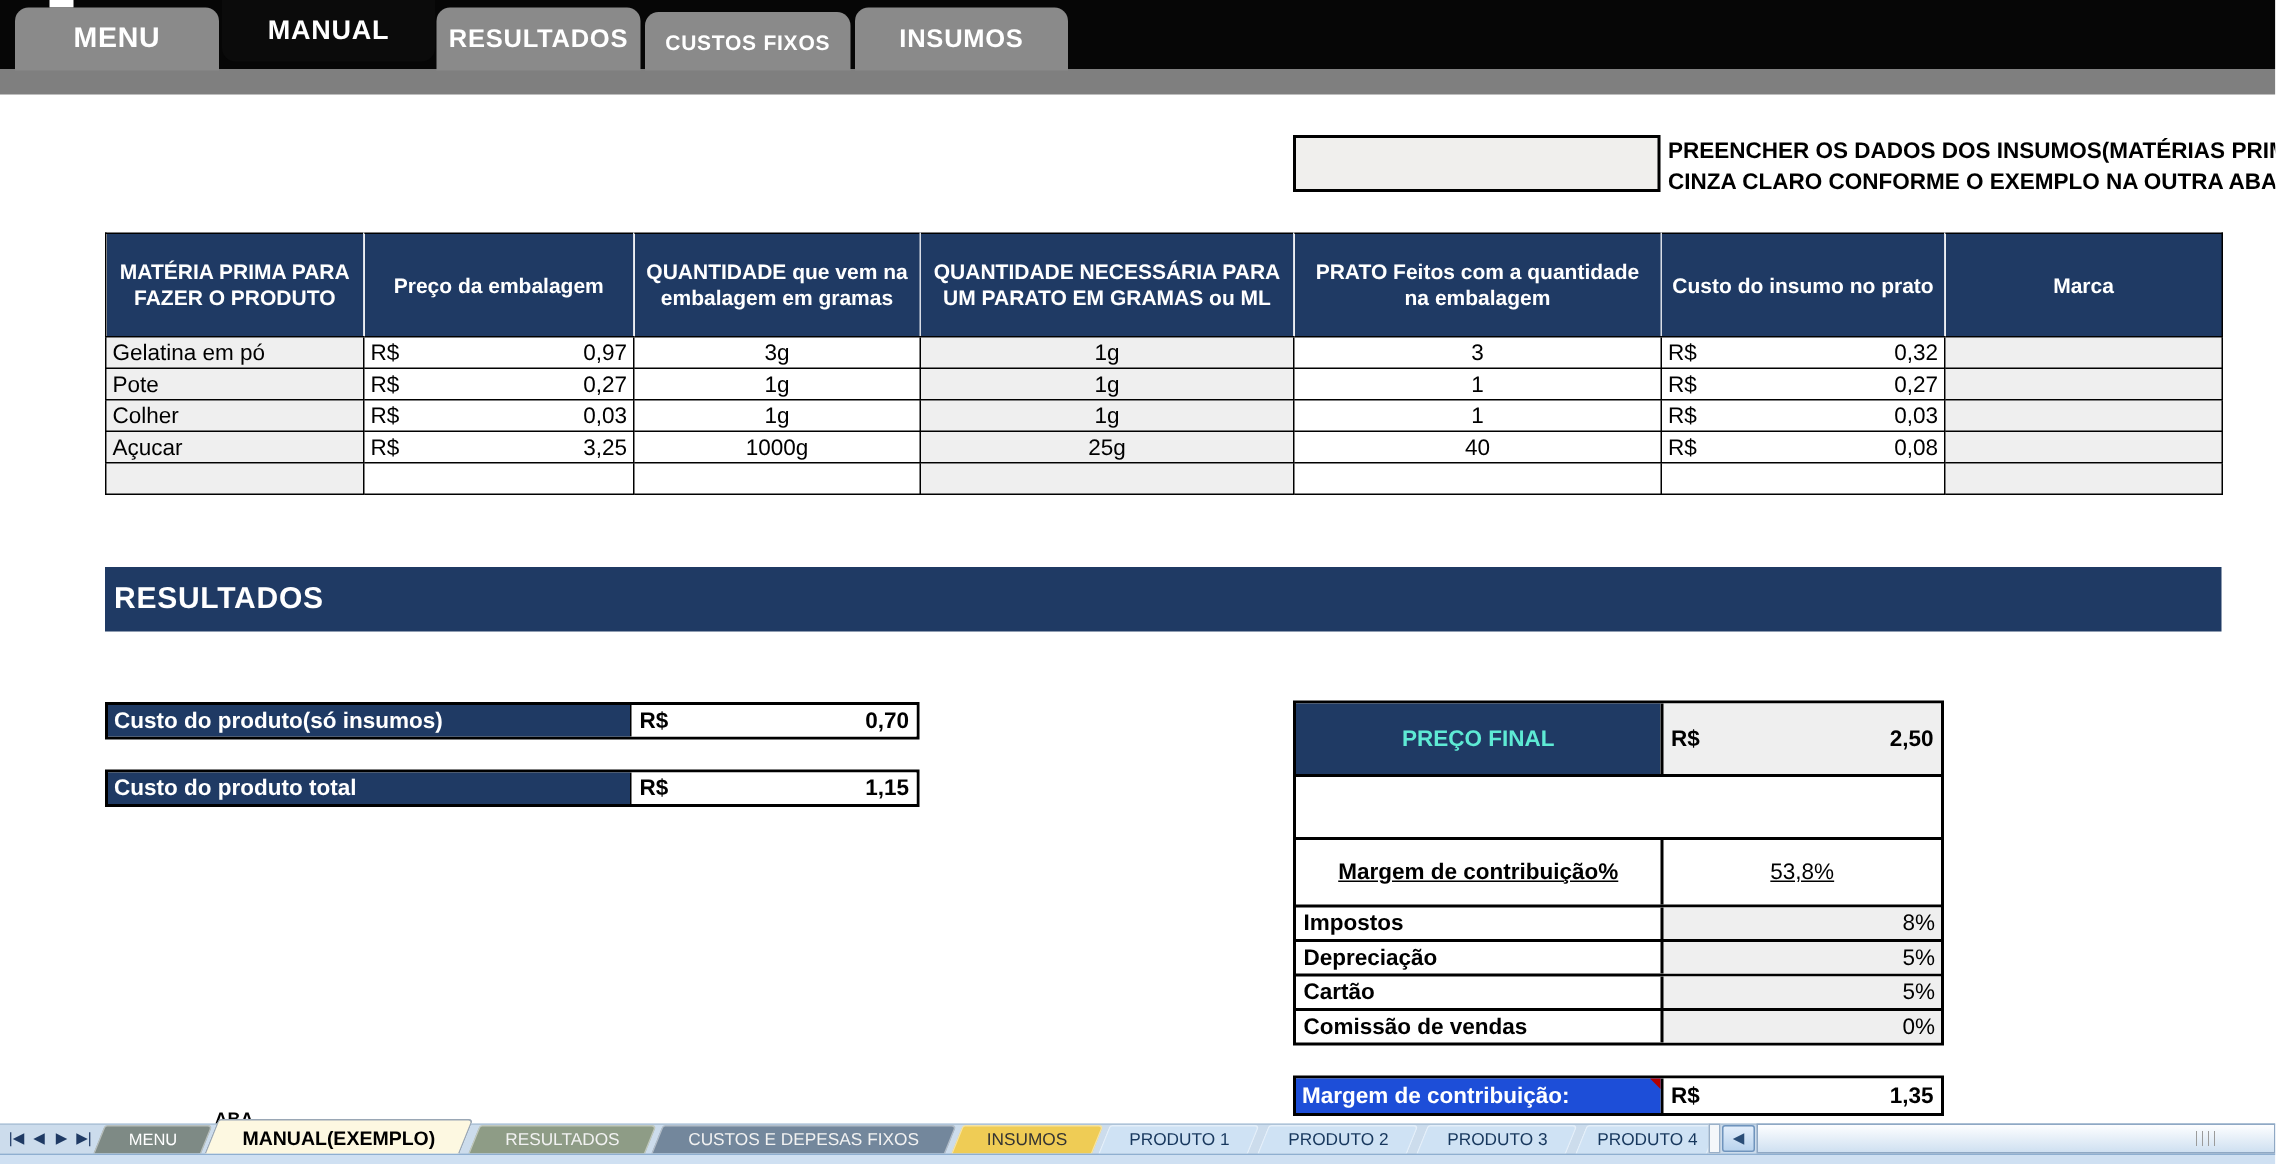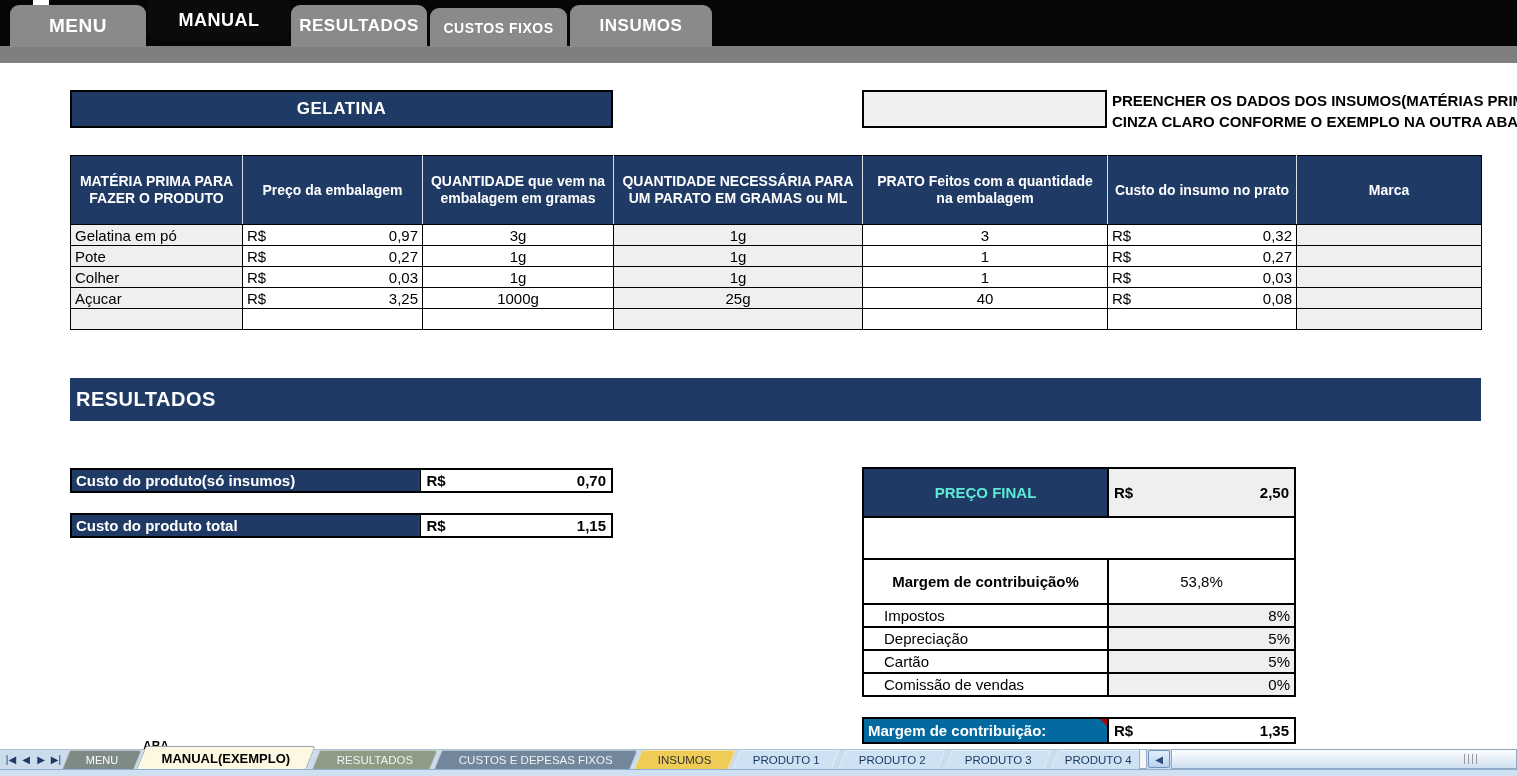--- a/index.html
+++ b/index.html
@@ -55,28 +55,28 @@
   .pricebox { position:absolute; left:862px; top:467px; width:434px; border:2px solid #000; background:#fff; }
   .prow { display:flex; border-top:2px solid #000; }
   .prow:first-child { border-top:none; }
   .prow .pl { width:243px; display:flex; align-items:center; }
   .prow .pv { width:187px; display:flex; align-items:center; border-left:2px solid #000; }
   .prow-final { height:47px; }
   .prow-final .pl { background:#1f3a64; color:#5eead4; font-weight:bold; font-size:15px; justify-content:center; }
   .prow-final .pv { background:#efefef; font-weight:bold; font-size:15px; padding:0 5px; }
   .prow-empty { height:42px; }
   .prow-empty .pv { border-left:none; }
-  .prow-margin { height:45px; }
+  .prow-margin { height:45px;text-decoration:underline; }
   .prow-margin .pl { font-weight:bold; font-size:15px; justify-content:center; }
   .prow-margin .pv { font-size:15px; justify-content:center; }
   .prow-ded { height:23px; }
-  .prow-ded .pl { font-weight:normal; font-size:15px; padding-left:20px; }
+  .prow-ded .pl { font-weight:bold; font-size:15px; padding-left:5px; }
   .prow-ded .pv { background:#efefef; font-size:15px; justify-content:flex-end; padding-right:4px; }
   .margin-final { position:absolute; left:862px; top:717px; width:434px; height:27px; border:2px solid #000; display:flex; }
-  .margin-final .lbl { position:relative; width:243px; background:#0369a1; color:#fff; font-weight:bold; font-size:15px;
+  .margin-final .lbl { position:relative; width:243px; background:#1d4ed8; color:#fff; font-weight:bold; font-size:15px;
                        display:flex; align-items:center; padding-left:4px; }
   .margin-final .lbl .cmt { position:absolute; right:0; top:0; width:0; height:0;
                             border-left:7px solid transparent; border-top:7px solid #b30000; }
   .margin-final .val { width:187px; background:#fff; font-weight:bold; font-size:15px; padding:0 5px;
                        display:flex; align-items:center; border-left:2px solid #000; }
 
   
   .aba-note { position:absolute; left:143px; top:739px; font-size:12px; font-weight:bold; color:#000; z-index:1; }
   .sheetbar { position:absolute; left:0; top:749px; width:1517px; height:20px; background:#ccdcec;
               border-top:1px solid #aec3d8; z-index:2; }
@@ -114,21 +114,20 @@
 
   <div class="chrome-black"></div>
   <div class="chrome-gray"></div>
   <div class="chrome-notch"></div>
   <div class="ttab ttab-menu">MENU</div>
   <div class="ttab ttab-manual">MANUAL</div>
   <div class="ttab ttab-resultados">RESULTADOS</div>
   <div class="ttab ttab-custos">CUSTOS FIXOS</div>
   <div class="ttab ttab-insumos">INSUMOS</div>
 
-  <div class="gelatina">GELATINA</div>
   <div class="infobox"></div>
   <div class="infotext">
     <div>PREENCHER OS DADOS DOS INSUMOS(MATÉRIAS PRIMA</div>
     <div>CINZA  CLARO CONFORME O EXEMPLO NA OUTRA ABA .</div>
   </div>
 
   <table class="costs">
     <colgroup>
       <col style="width:172px">
         <col style="width:180px">

